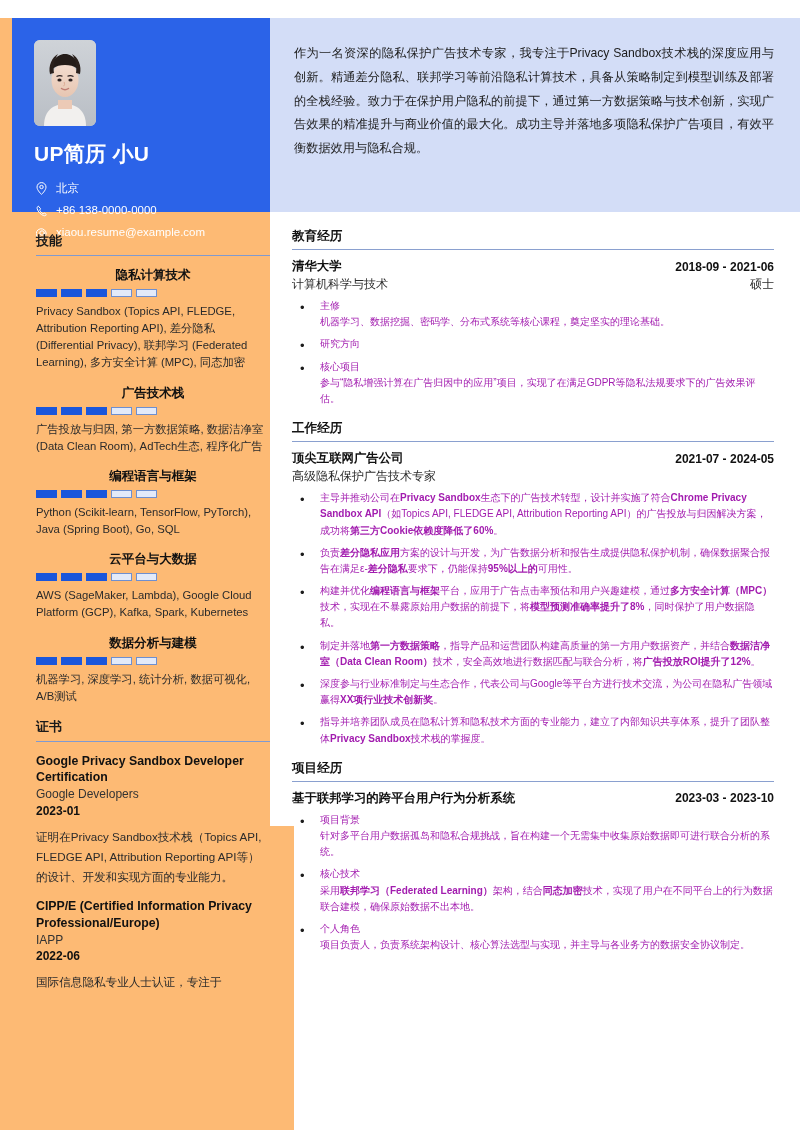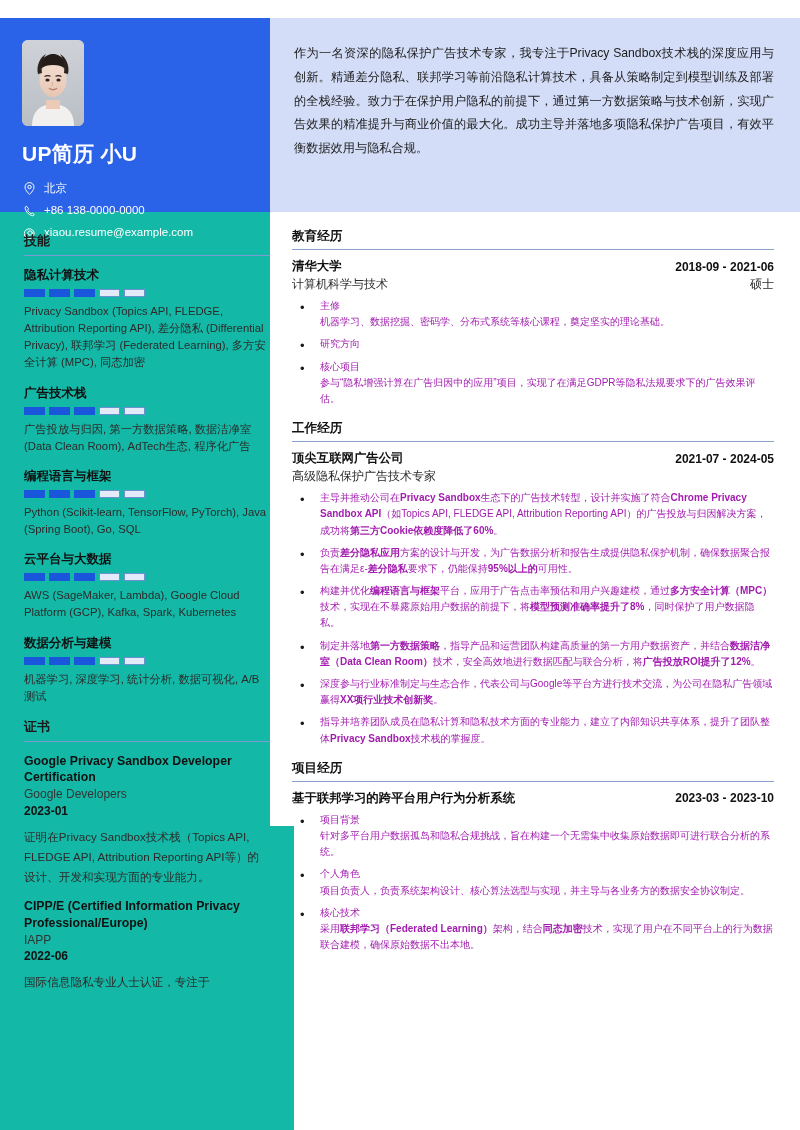--- a/index.html
+++ b/index.html
@@ -8,22 +8,23 @@
     background: #ffffff;
     font-family: "Liberation Sans", "DejaVu Sans", sans-serif;
     overflow: hidden;
   }
   .page { position: relative; width: 800px; height: 1130px; background:#ffffff; overflow:hidden; }
 
   
   .sidebar {
     position: absolute; left: 0; top: 18px;
     width: 294px; height: 1112px;
-    background: #14b8a6;
+    background: #fdba74;
     overflow: hidden;
+    padding-left: 12px;
   }
   .sidebar-head {
     background: #2b63e8;
     padding: 22px 22px 20px 22px;
     height: 194px;
   }
   .main {
     position: absolute; left: 270px; top: 18px;
     width: 530px; height: 808px;
     background: #ffffff;
@@ -71,20 +72,21 @@
   .sb-section-title {
     font-size: 13px; font-weight: bold; color: #1a1a1a;
     padding-bottom: 5px;
     border-bottom: 1.5px solid #7f9ad0;
     margin-bottom: 11px;
   }
   .skill-block { margin-bottom: 13px; }
   .skill-name {
     font-size: 12.5px; font-weight: bold; color: #111;
     margin-bottom: 5px;
+    text-align: center;
   }
   .bars { display: flex; gap: 4px; margin-bottom: 6px; }
   .bar {
     width: 21px; height: 8px;
     background: #1a56db;
     border: 1px solid #1a56db;
   }
   .bar.off {
     background: #e3eaf9;
     border: 1px solid #6e8fd0;
@@ -350,25 +352,25 @@
         <div class="entry-head">
           <span class="entry-org">基于联邦学习的跨平台用户行为分析系统</span>
           <span class="entry-date">2023-03 - 2023-10</span>
         </div>
         <ul class="bullets" id="proj-bullets">
             <li>
               <span class="bl-title">项目背景</span>
               <span class="bl-body">针对多平台用户数据孤岛和隐私合规挑战，旨在构建一个无需集中收集原始数据即可进行联合分析的系统。</span>
             </li>
             <li>
+              <span class="bl-title">核心技术</span>
+              <span class="bl-body">采用<b>联邦学习（Federated Learning）</b>架构，结合<b>同态加密</b>技术，实现了用户在不同平台上的行为数据联合建模，确保原始数据不出本地。</span>
+            </li>
+            <li>
               <span class="bl-title">个人角色</span>
               <span class="bl-body">项目负责人，负责系统架构设计、核心算法选型与实现，并主导与各业务方的数据安全协议制定。</span>
-            </li>
-            <li>
-              <span class="bl-title">核心技术</span>
-              <span class="bl-body">采用<b>联邦学习（Federated Learning）</b>架构，结合<b>同态加密</b>技术，实现了用户在不同平台上的行为数据联合建模，确保原始数据不出本地。</span>
             </li>
           </ul>
       </section>
 
     </div>
   </main>
 </div>
 
 </body></html>

